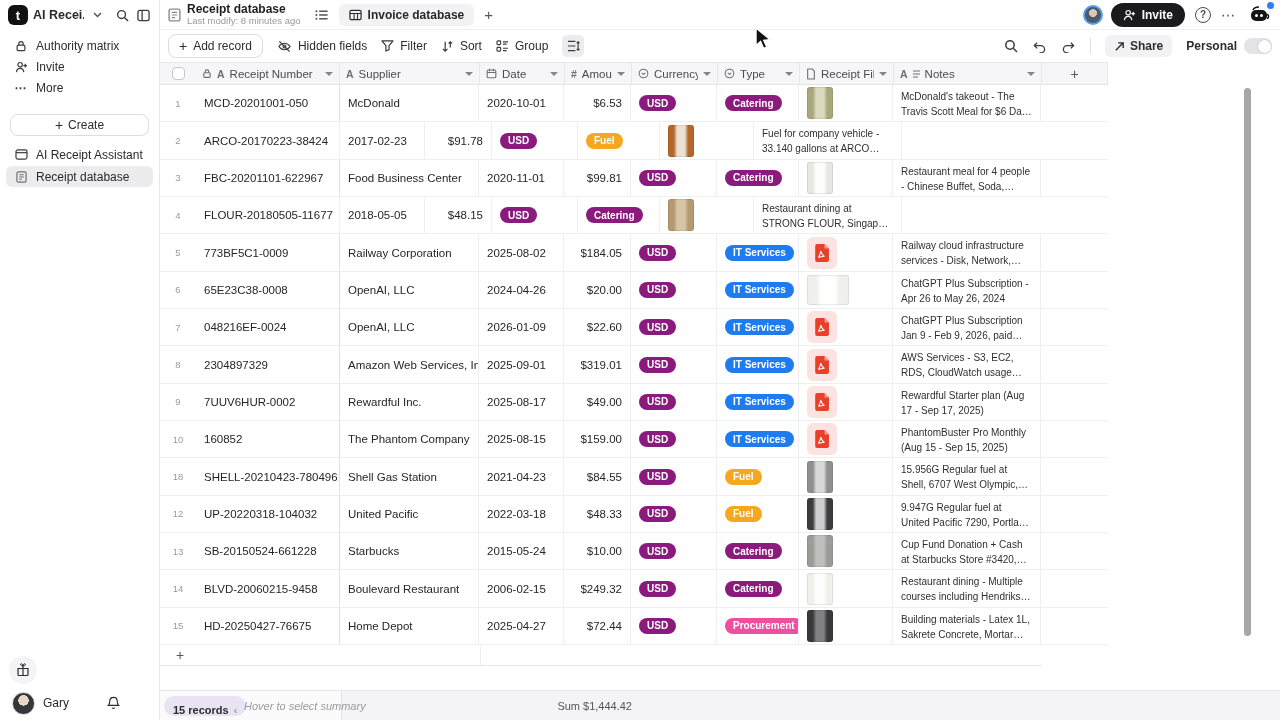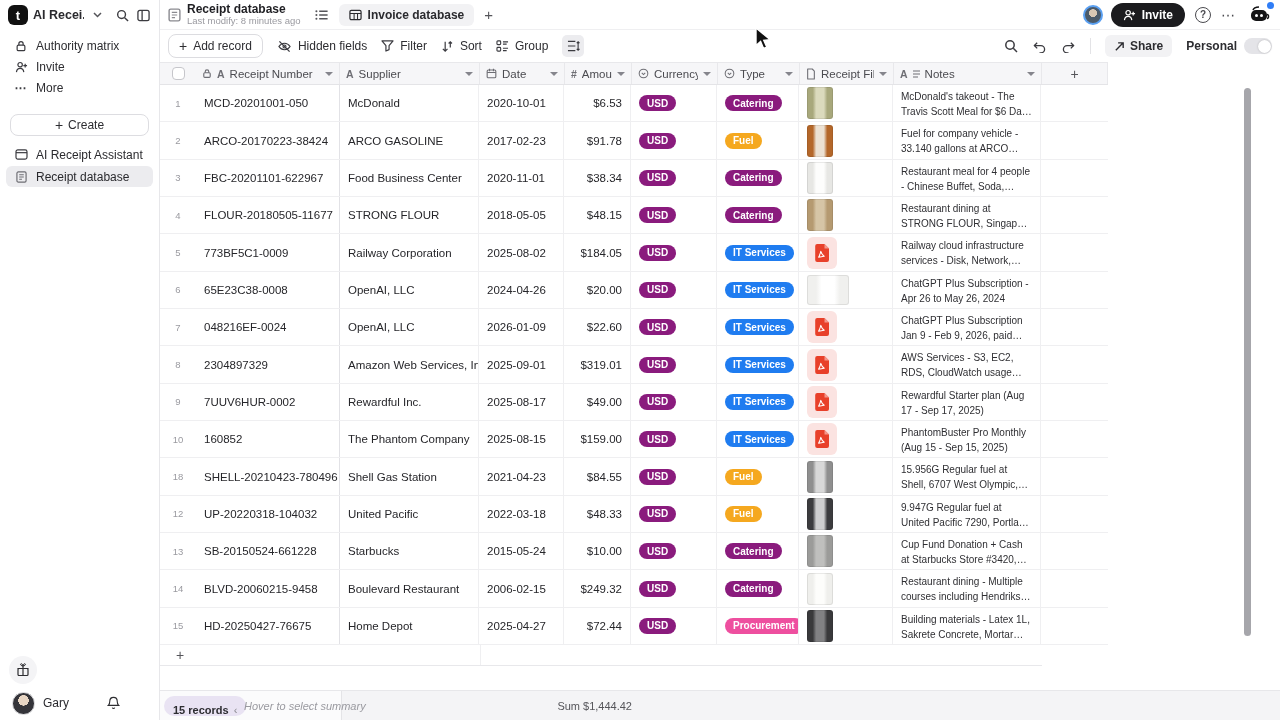--- a/index.html
+++ b/index.html
@@ -456,23 +456,20 @@
           </div>
   </div>
 
   <div class="trow">
     <div class="c w-num">
             <span>2</span>
           </div>
     <div class="c w-rn">
             <span>ARCO-20170223-38424</span>
           </div>
-    <div class="c w-sup">
-            <span>ARCO GASOLINE</span>
-          </div>
     <div class="c w-date">
             <span>2017-02-23</span>
           </div>
     <div class="c w-amt">
             <span>$91.78</span>
           </div>
     <div class="c w-cur">
             <span class="badge" style="background: rgb(138, 27, 125);">USD</span>
           </div>
     <div class="c w-type">
@@ -493,21 +490,21 @@
     <div class="c w-rn">
             <span>FBC-20201101-622967</span>
           </div>
     <div class="c w-sup">
             <span>Food Business Center</span>
           </div>
     <div class="c w-date">
             <span>2020-11-01</span>
           </div>
     <div class="c w-amt">
-            <span>$38.34</span>
+            <span>$99.81</span>
           </div>
     <div class="c w-cur">
             <span class="badge" style="background: rgb(138, 27, 125);">USD</span>
           </div>
     <div class="c w-type">
             <span class="badge" style="background: rgb(138, 27, 125);">Catering</span>
           </div>
     <div class="c w-file">
             <span class="thumb" style="background: linear-gradient(to right, rgb(231, 231, 228) 0%, rgb(231, 231, 228) 20%, rgb(253, 253, 252) 34%, rgb(253, 253, 252) 66%, rgb(231, 231, 228) 80%);"></span>
           </div>
@@ -515,23 +512,20 @@
             <span class="note-text">Restaurant meal for 4 people - Chinese Buffet, Soda, Desserts. ...</span>
           </div>
   </div>
 
   <div class="trow">
     <div class="c w-num">
             <span>4</span>
           </div>
     <div class="c w-rn">
             <span>FLOUR-20180505-11677</span>
-          </div>
-    <div class="c w-sup">
-            <span>STRONG FLOUR</span>
           </div>
     <div class="c w-date">
             <span>2018-05-05</span>
           </div>
     <div class="c w-amt">
             <span>$48.15</span>
           </div>
     <div class="c w-cur">
             <span class="badge" style="background: rgb(138, 27, 125);">USD</span>
           </div>

